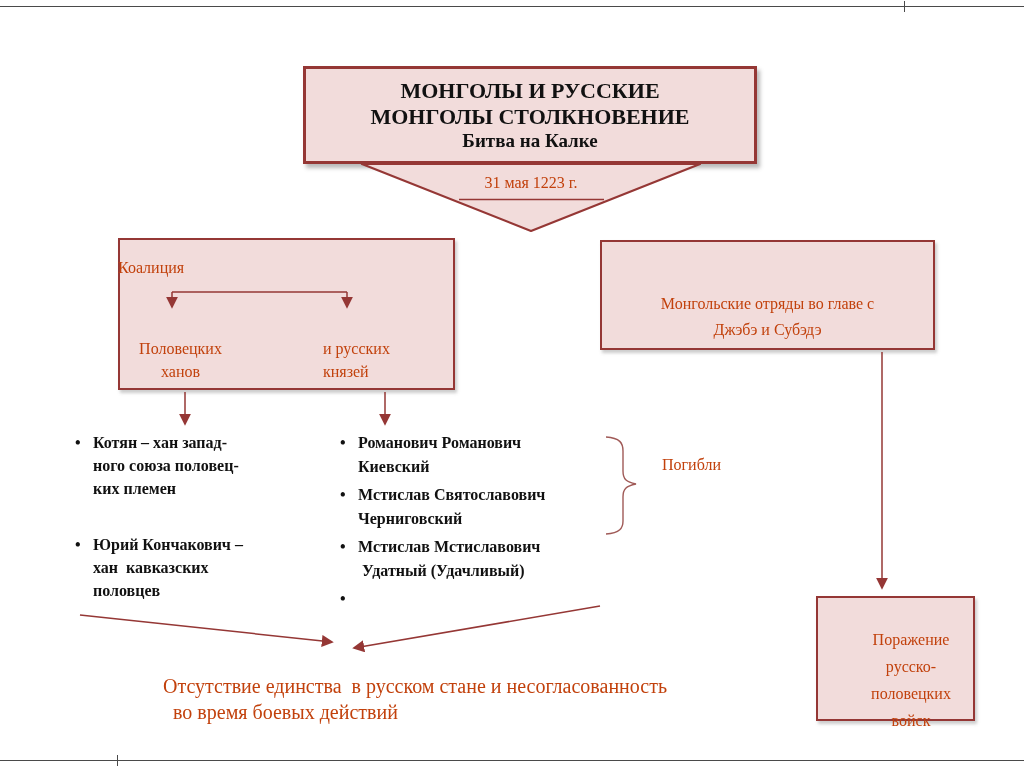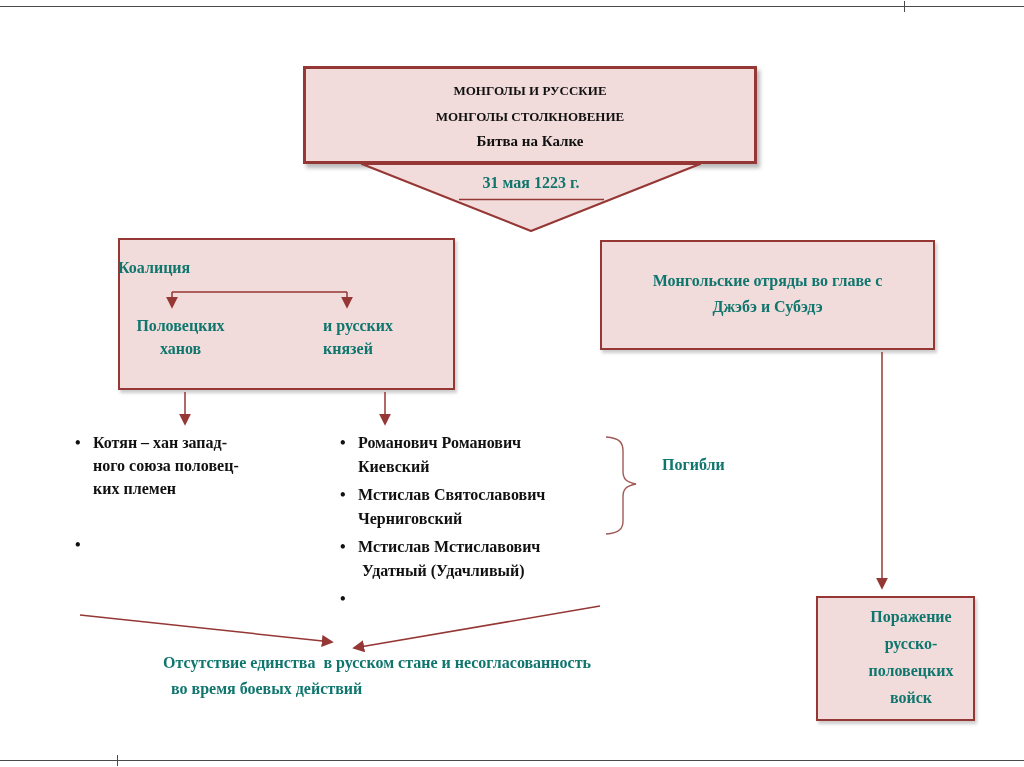--- a/index.html
+++ b/index.html
@@ -5,47 +5,47 @@
   html,body{margin:0;padding:0;background:#ffffff;}
   #slide{
     position:relative;width:1024px;height:767px;background:#ffffff;overflow:hidden;
     font-family:"Liberation Serif","DejaVu Serif",serif;font-weight:bold;color:#111111;
   }
   .frame-line{position:absolute;background:#4a4a4a;}
   .box{
     position:absolute;background:#f2dcdb;border:2px solid #953735;box-sizing:border-box;
     box-shadow:2px 3px 3px rgba(110,110,110,.35);
   }
-  .txt{position:absolute;font-weight:bold;color:#0f766e;}
-  .multiline{white-space:pre-wrap;}
+  .txt{position:absolute;font-weight:normal;color:#c2410c;}
+  .multiline{white-space:pre-wrap;margin-top:23px;}
   #title-box{left:303px;top:66px;width:454px;height:98px;border-width:3px;
     display:flex;flex-direction:column;justify-content:center;align-items:center;gap:2px;
     box-shadow:3px 4px 4px rgba(100,100,100,.45);}
-  .t1{font-size:13px;line-height:24px;}
-  .t2{font-size:15px;line-height:20px;}
+  .t1{font-size:22px;line-height:24px;}
+  .t2{font-size:19px;line-height:20px;}
   #date-label{left:431px;top:174px;width:200px;font-size:16px;text-align:center;}
   #coalition-box{left:118px;top:238px;width:337px;height:152px;}
   #coalition-title{left:118px;top:259px;width:337px;font-size:16px;}
   #coalition-left{left:128px;top:314px;width:105px;font-size:16px;line-height:23px;text-align:center;}
   #coalition-right{left:323px;top:314px;width:105px;font-size:16px;line-height:23px;text-align:left;}
   #mongol-box{left:600px;top:240px;width:335px;height:110px;}
   #mongol-label{left:600px;top:268px;width:335px;font-size:16px;line-height:26px;text-align:center;}
   .list{position:absolute;}
   #khans-list{left:75px;top:431px;width:250px;}
   #princes-list{left:340px;top:431px;width:290px;}
   .li{display:flex;align-items:flex-start;}
   #khans-list .li{margin-bottom:33px;}
   #princes-list .li{margin-bottom:4px;}
   .bullet{width:18px;flex:none;font-size:16px;line-height:23px;}
   .li-text{font-size:16px;line-height:23px;white-space:pre-wrap;}
   #princes-list .bullet,#princes-list .li-text{line-height:24px;}
   #died-label{left:662px;top:456px;font-size:16px;}
   #defeat-box{left:816px;top:596px;width:159px;height:125px;}
   #defeat-label{left:816px;top:603px;width:190px;font-size:16px;line-height:27px;text-align:center;}
-  #note{left:163px;top:650px;width:600px;font-size:16px;line-height:26px;}
+  #note{left:163px;top:650px;width:600px;font-size:20px;line-height:26px;}
   #connectors{position:absolute;left:0;top:0;width:1024px;height:767px;pointer-events:none;}
 </style>
 </head>
 <body>
 
 <div id="slide">
 
   <div class="frame-line" style="left:0;top:6px;width:1024px;height:1px;"></div>
   <div class="frame-line" style="left:904px;top:1px;width:1px;height:11px;"></div>
   <div class="frame-line" style="left:0;top:760px;width:1024px;height:1px;"></div>
@@ -99,20 +99,23 @@
 
   <div class="list" id="khans-list">
     <div class="li">
       <span class="bullet">•</span>
       <span class="li-text">Котян – хан запад-
 ного союза половец-
 ких племен</span>
     </div>
     <div class="li">
       <span class="bullet">•</span>
+      <span class="li-text">Юрий Кончакович –
+хан  кавказских
+половцев</span>
     </div>
   </div>
 
   <div class="list" id="princes-list">
     <div class="li">
       <span class="bullet">•</span>
       <span class="li-text">Романович Романович
 Киевский</span>
     </div>
     <div class="li">

